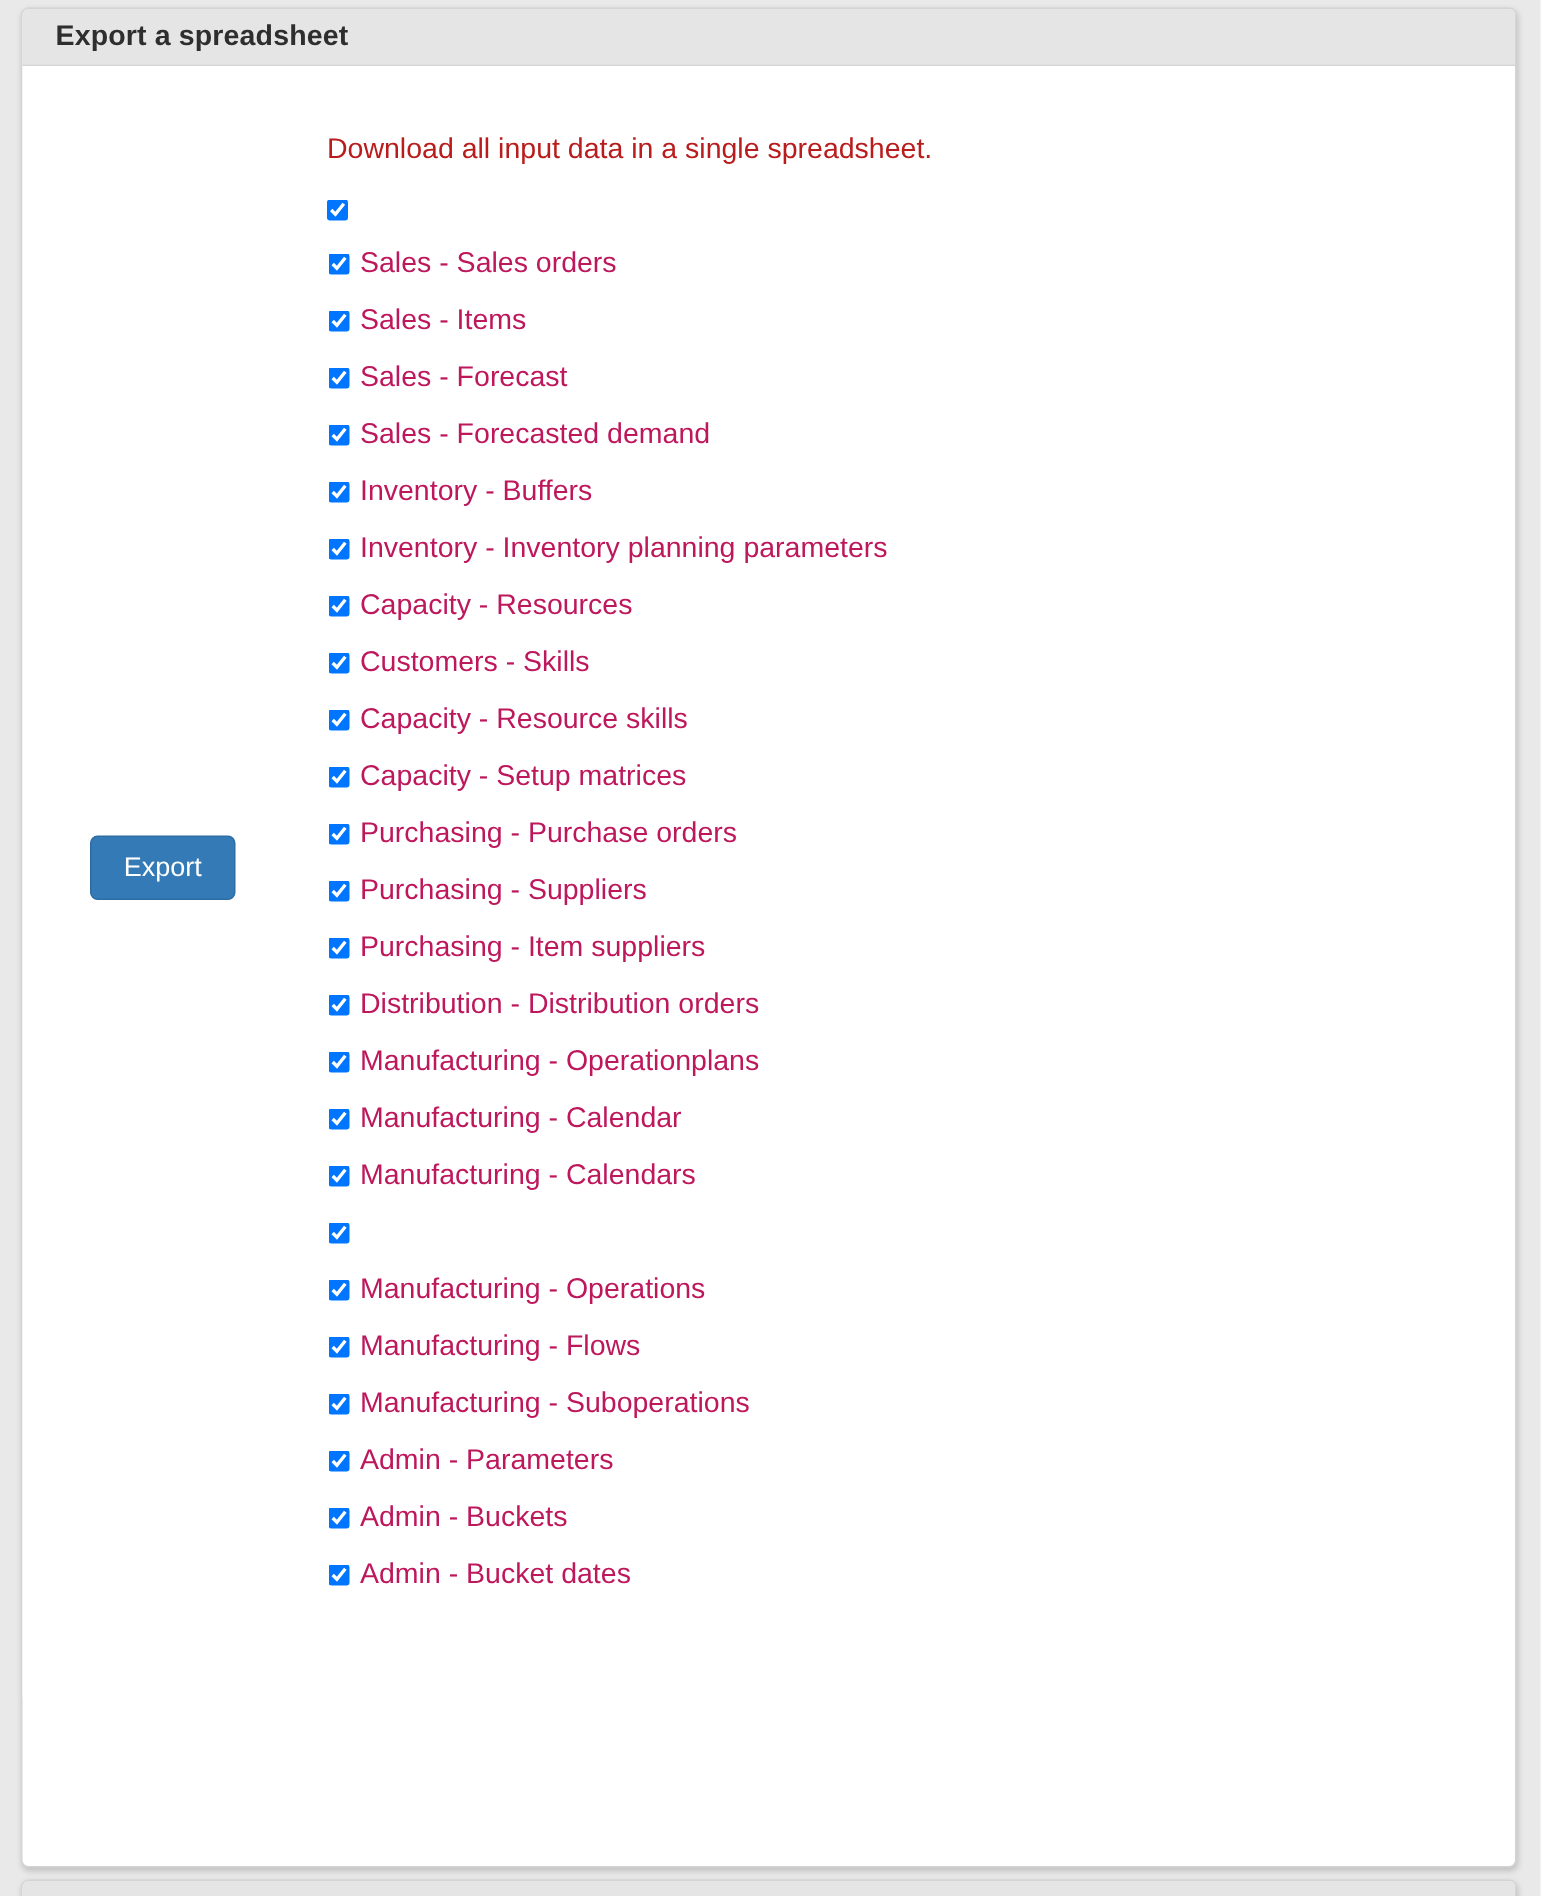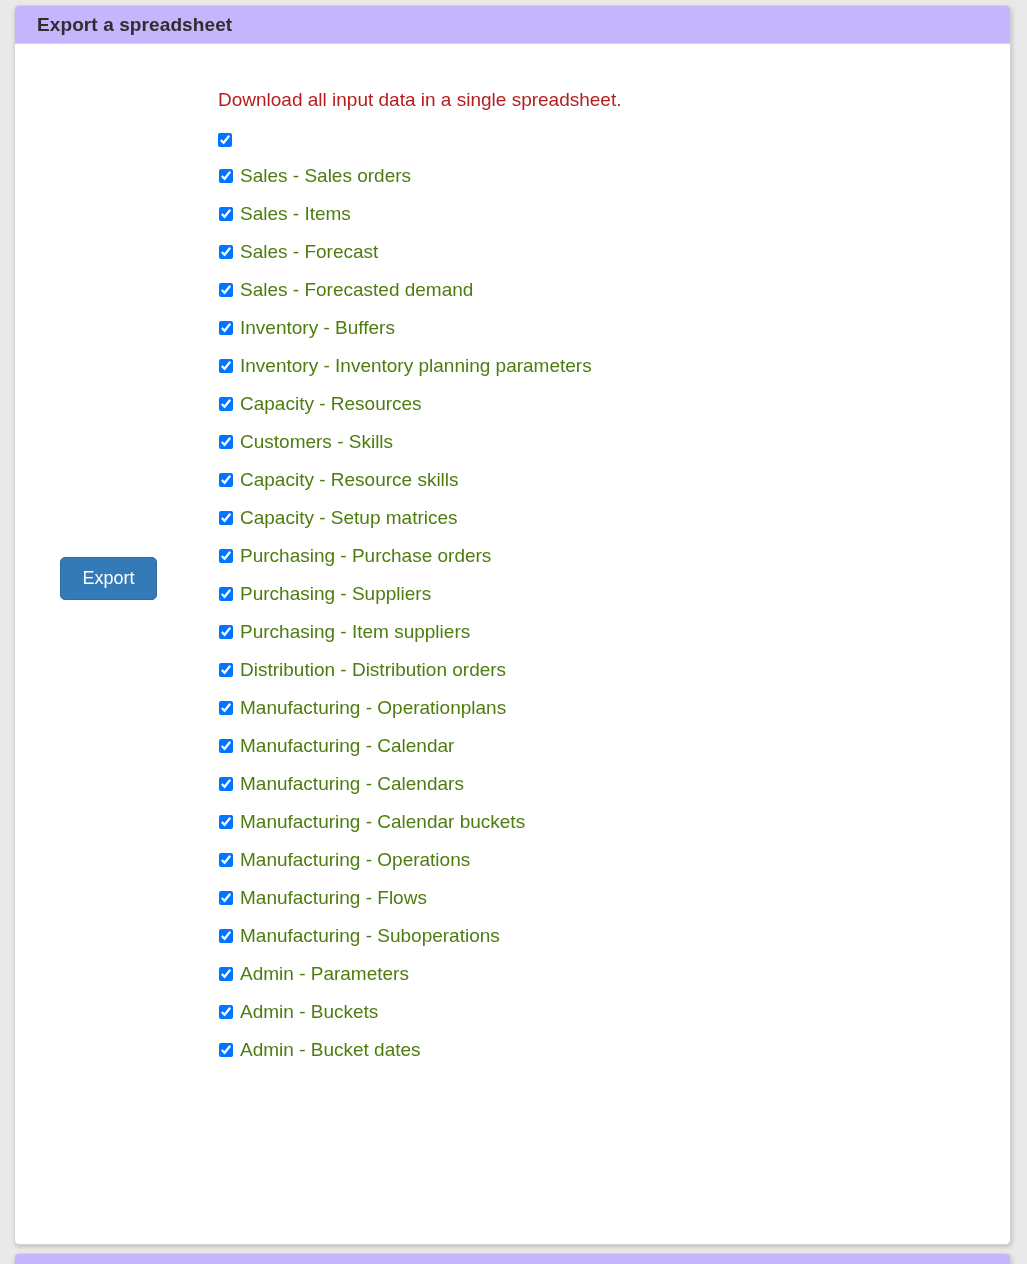--- a/index.html
+++ b/index.html
@@ -26,21 +26,21 @@
     border: 1px solid #d4d4d4;
     border-radius: 5px;
     box-shadow: 1px 2px 4px rgba(0,0,0,0.18);
     box-sizing: border-box;
   }
   .panel-main {
     height: 1240px;
   }
 
   .panel-heading {
-    background: #c4b5fd;
+    background: #e5e5e5;
     border-bottom: 1px solid #d4d4d4;
     border-top-left-radius: 4px;
     border-top-right-radius: 4px;
     height: 38px;
     padding: 0 0 0 22px;
     display: flex;
     align-items: center;
     box-sizing: border-box;
   }
   .panel-title {
@@ -109,21 +109,21 @@
     height: 38px;
   }
   .check-row input[type="checkbox"] {
     margin: 0 7px 0 1px;
     width: 14px;
     height: 14px;
     flex: none;
   }
   .check-label {
     font-size: 19px;
-    color: #4d7c0f;
+    color: #be185d;
     line-height: 1;
     white-space: nowrap;
   }
   .check-row.all-row {
     height: 34px;
   }
   .check-row.all-row input[type="checkbox"] {
     margin-left: 0;
   }
 
@@ -237,21 +237,20 @@
               <div class="check-row">
                 <input type="checkbox" checked="" style="">
                 <span class="check-label">Manufacturing - Calendar</span>
               </div>
               <div class="check-row">
                 <input type="checkbox" checked="" style="">
                 <span class="check-label">Manufacturing - Calendars</span>
               </div>
               <div class="check-row">
                 <input type="checkbox" checked="" style="">
-                <span class="check-label">Manufacturing - Calendar buckets</span>
               </div>
               <div class="check-row">
                 <input type="checkbox" checked="" style="">
                 <span class="check-label">Manufacturing - Operations</span>
               </div>
               <div class="check-row">
                 <input type="checkbox" checked="" style="">
                 <span class="check-label">Manufacturing - Flows</span>
               </div>
               <div class="check-row">

